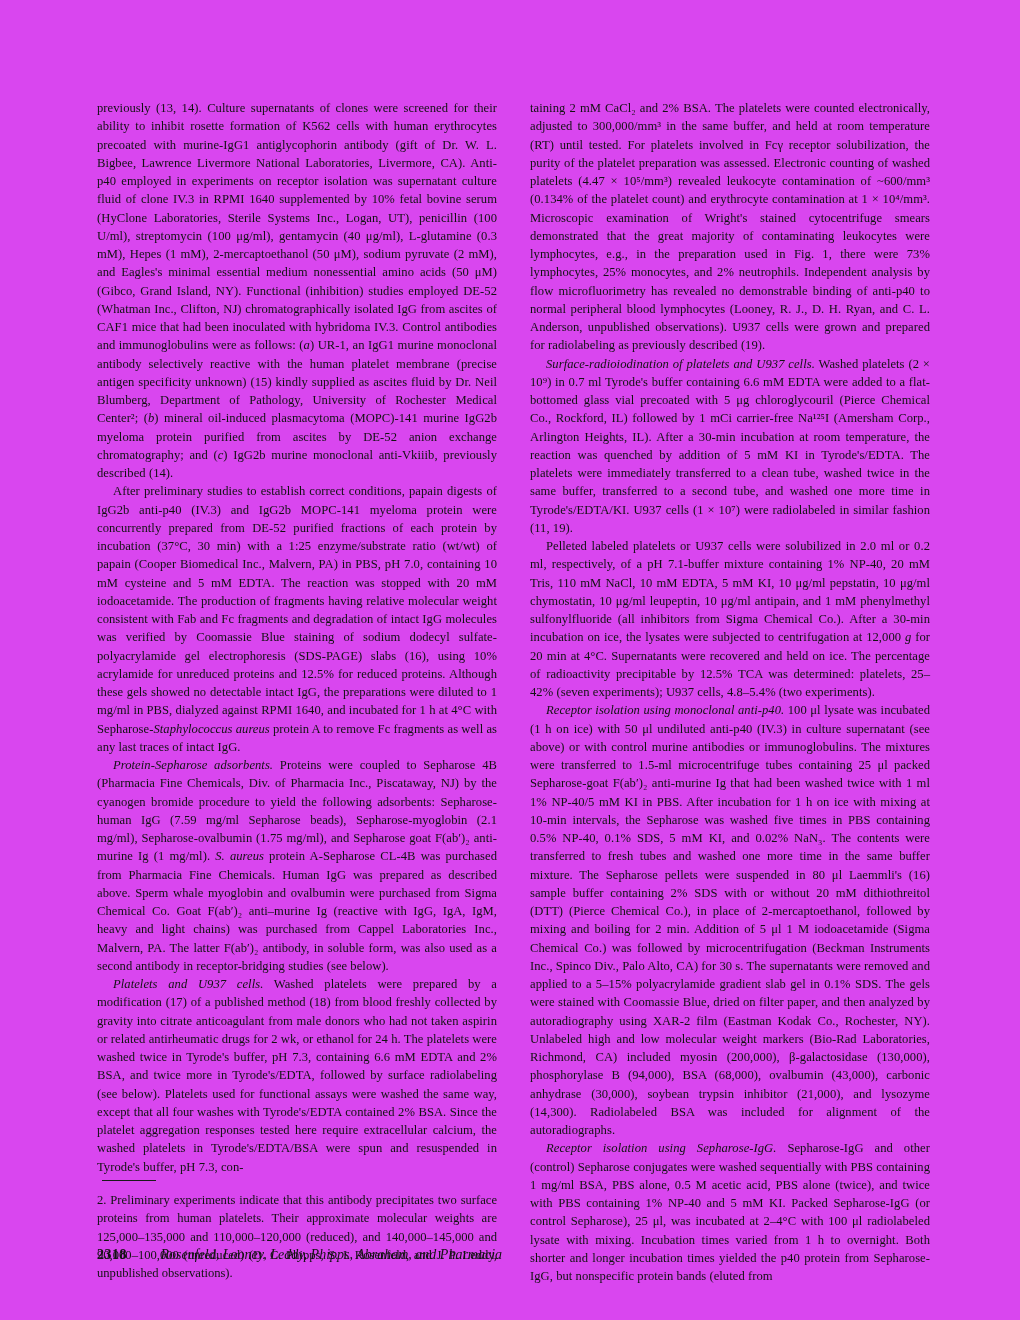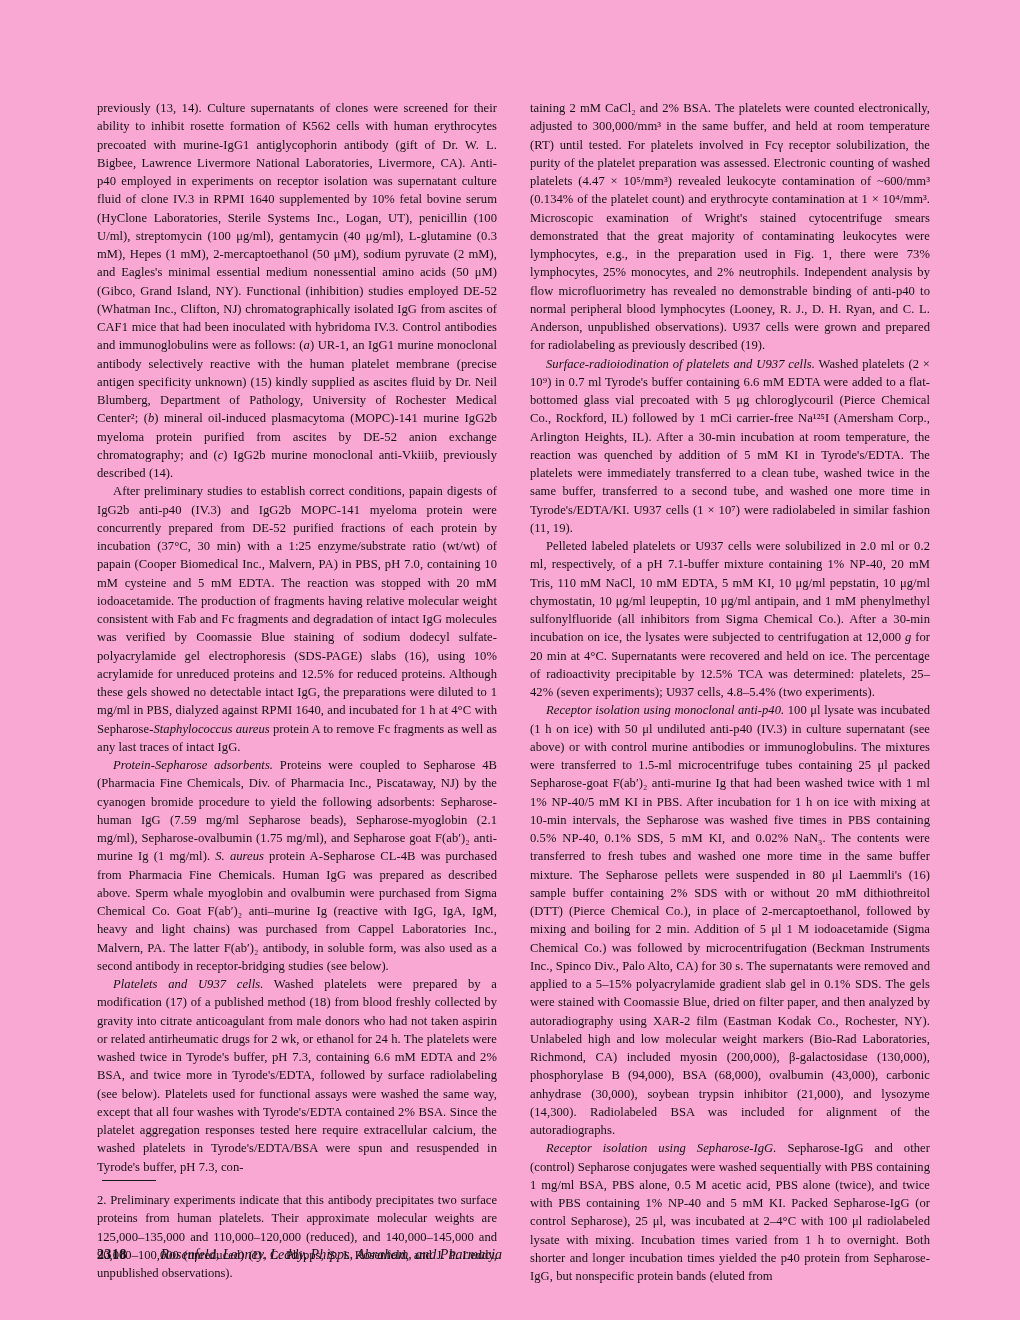--- a/index.html
+++ b/index.html
@@ -4,21 +4,21 @@
 <style>
   html, body {
     margin: 0;
     padding: 0;
     background: #ffffff;
   }
   .page {
     position: relative;
     width: 1020px;
     height: 1320px;
-    background: #f9a8d4;
+    background: #d946ef;
     overflow: hidden;
     font-family: "Liberation Serif", "DejaVu Serif", serif;
     color: #121212;
   }
   .columns {
     position: absolute;
     left: 97px;
     top: 99px;
     width: 833px;
     display: flex;

